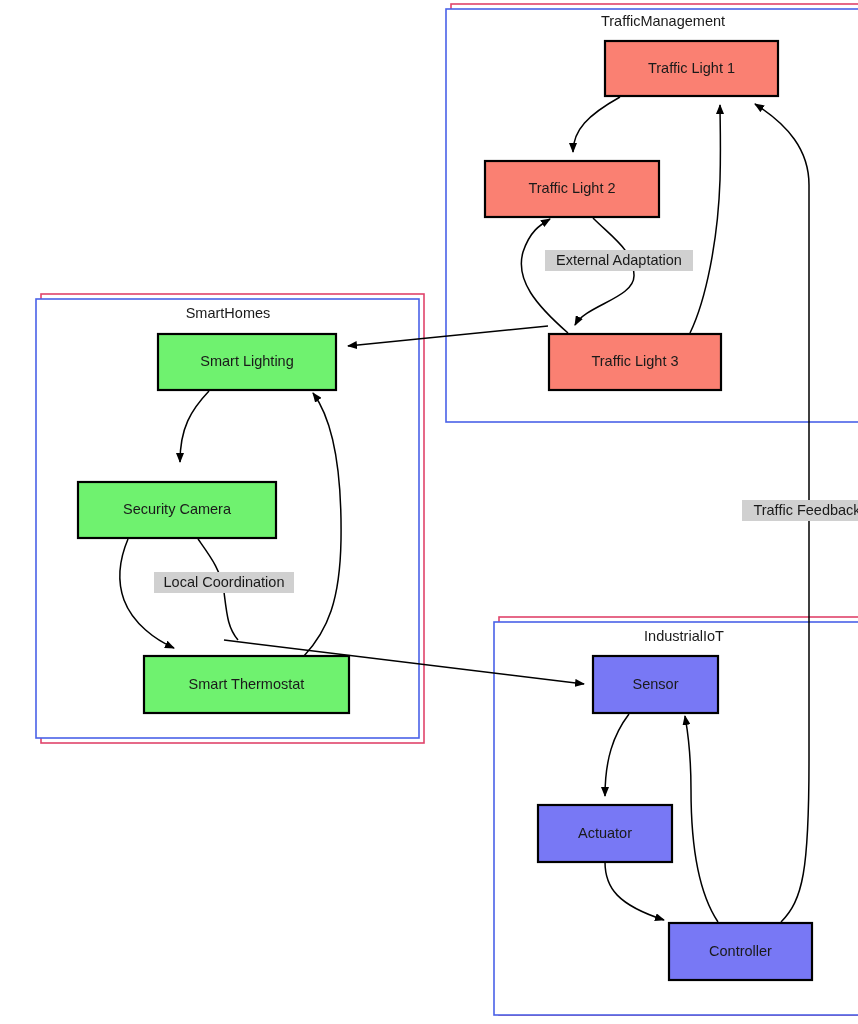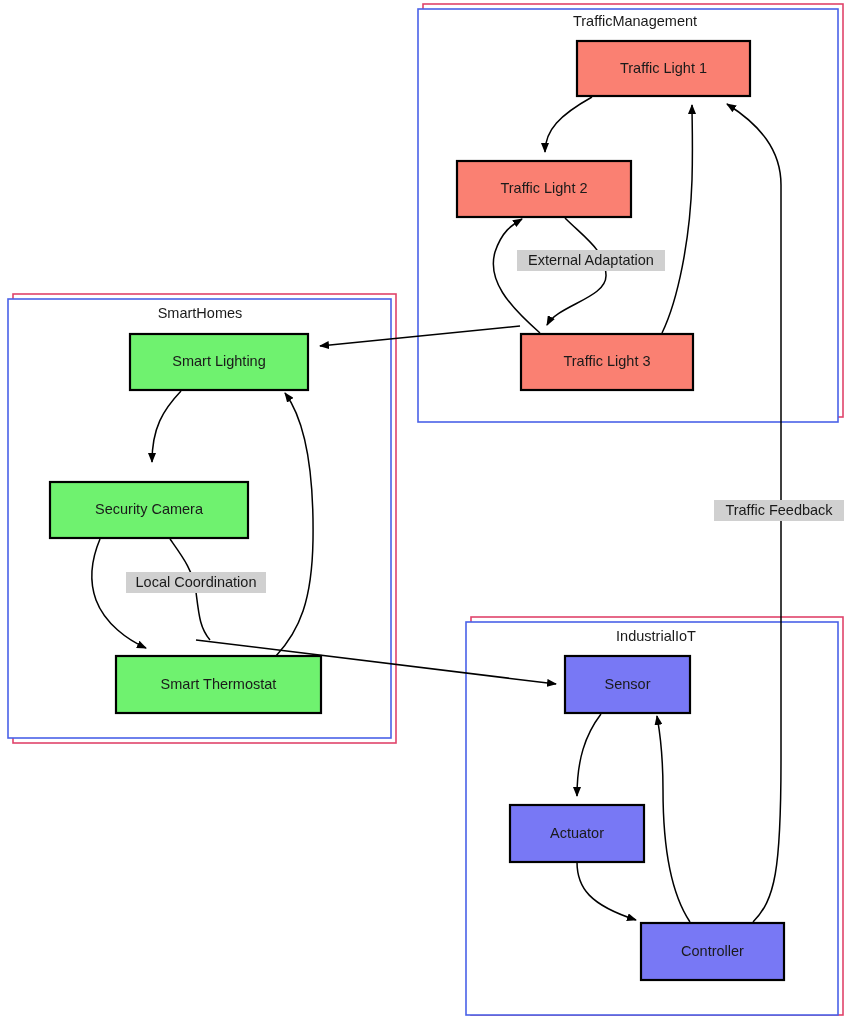--- a/index.html
+++ b/index.html
@@ -10,20 +10,21 @@
   body {
     width: 858px;
     height: 1024px;
     font-family: "Liberation Sans", sans-serif;
     overflow: hidden;
   }
   #diagram-root {
     position: relative;
     width: 704px;
     height: 1024px;
+    margin-left: 28px;
   }
   svg#graph {
     display: block;
     width: 858px;
     height: 1024px;
   }
   .cluster-outer {
     fill: none;
     stroke: #e0446b;
     stroke-width: 1.6;

